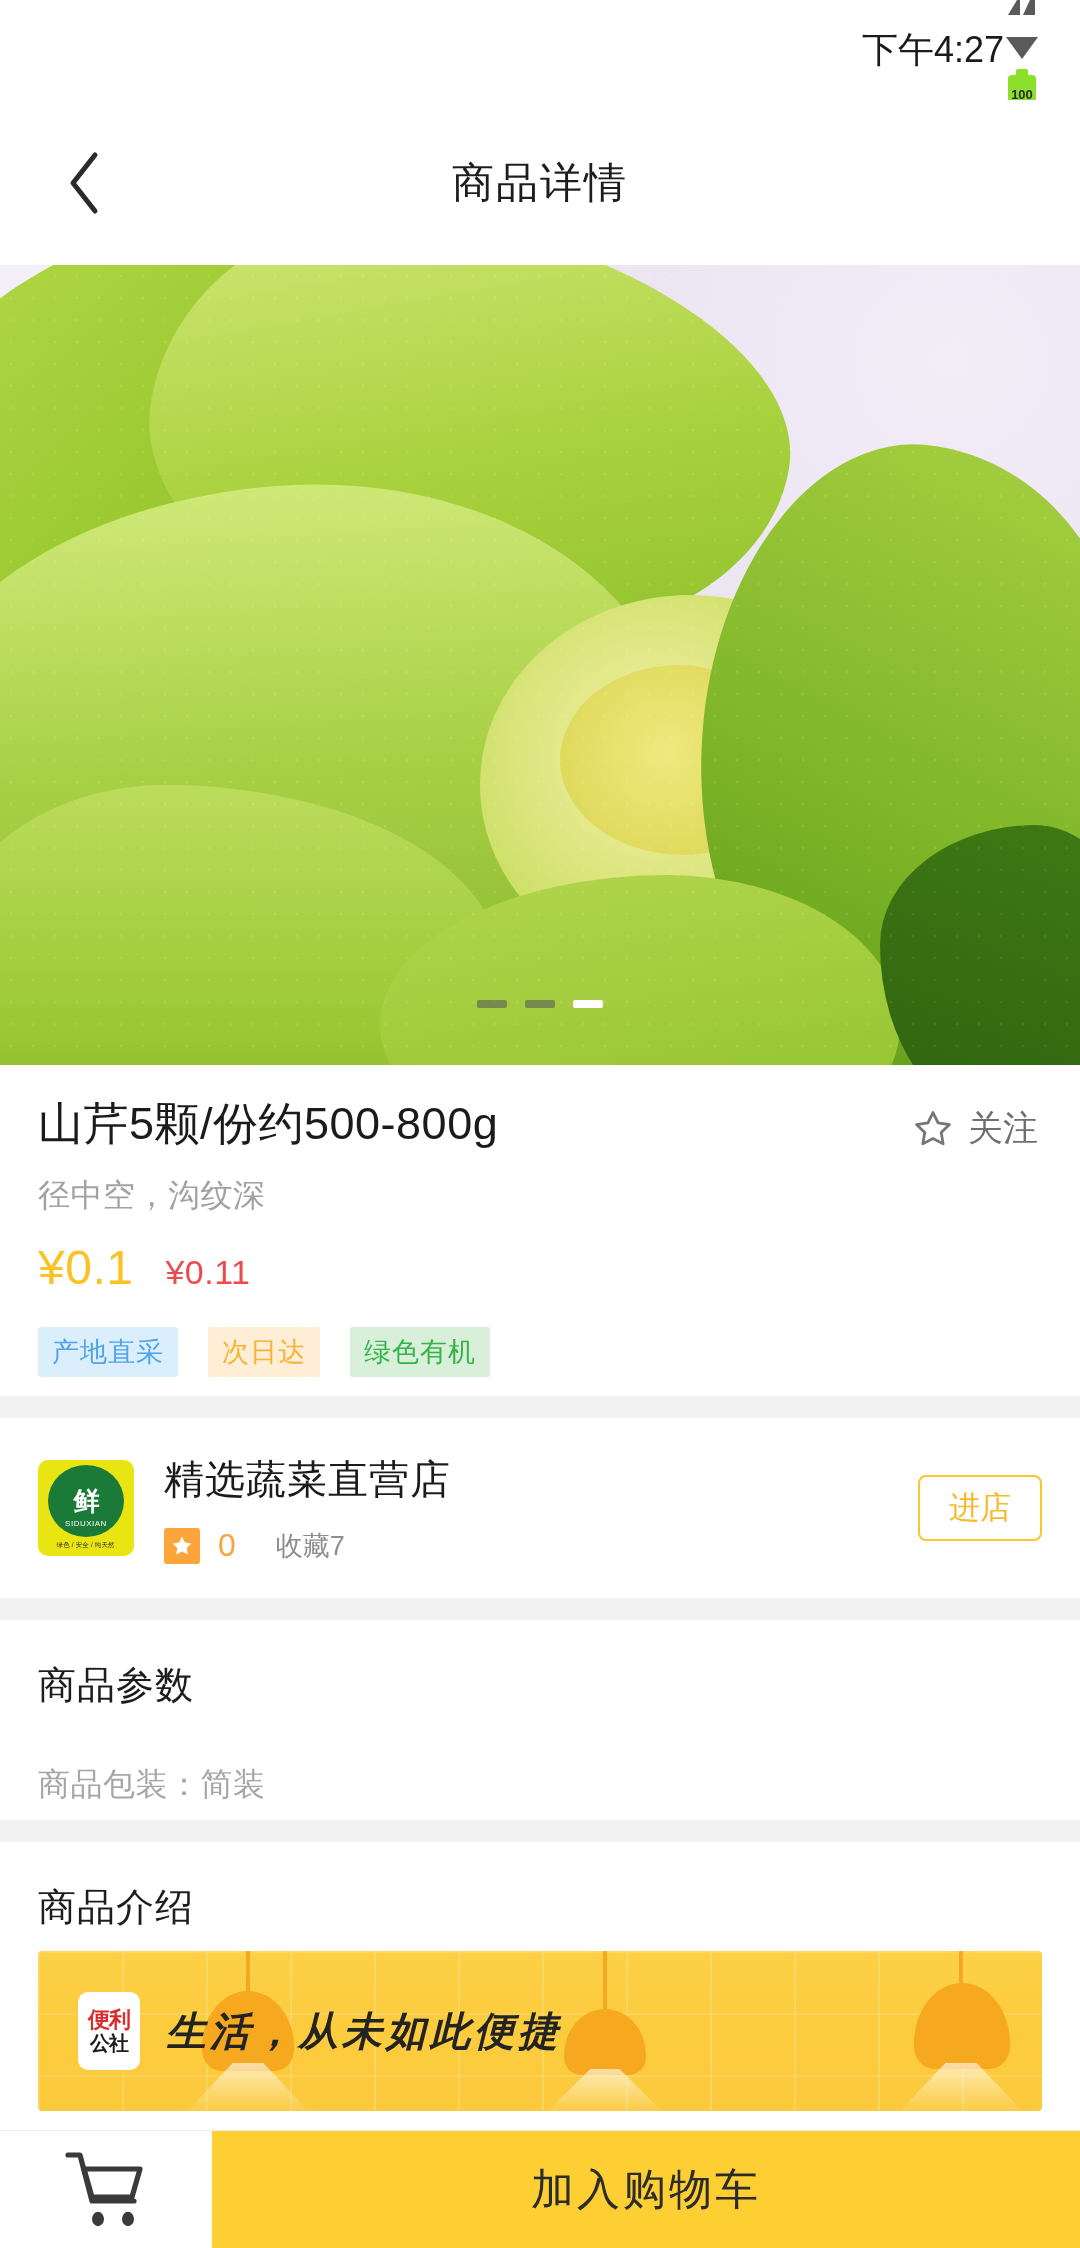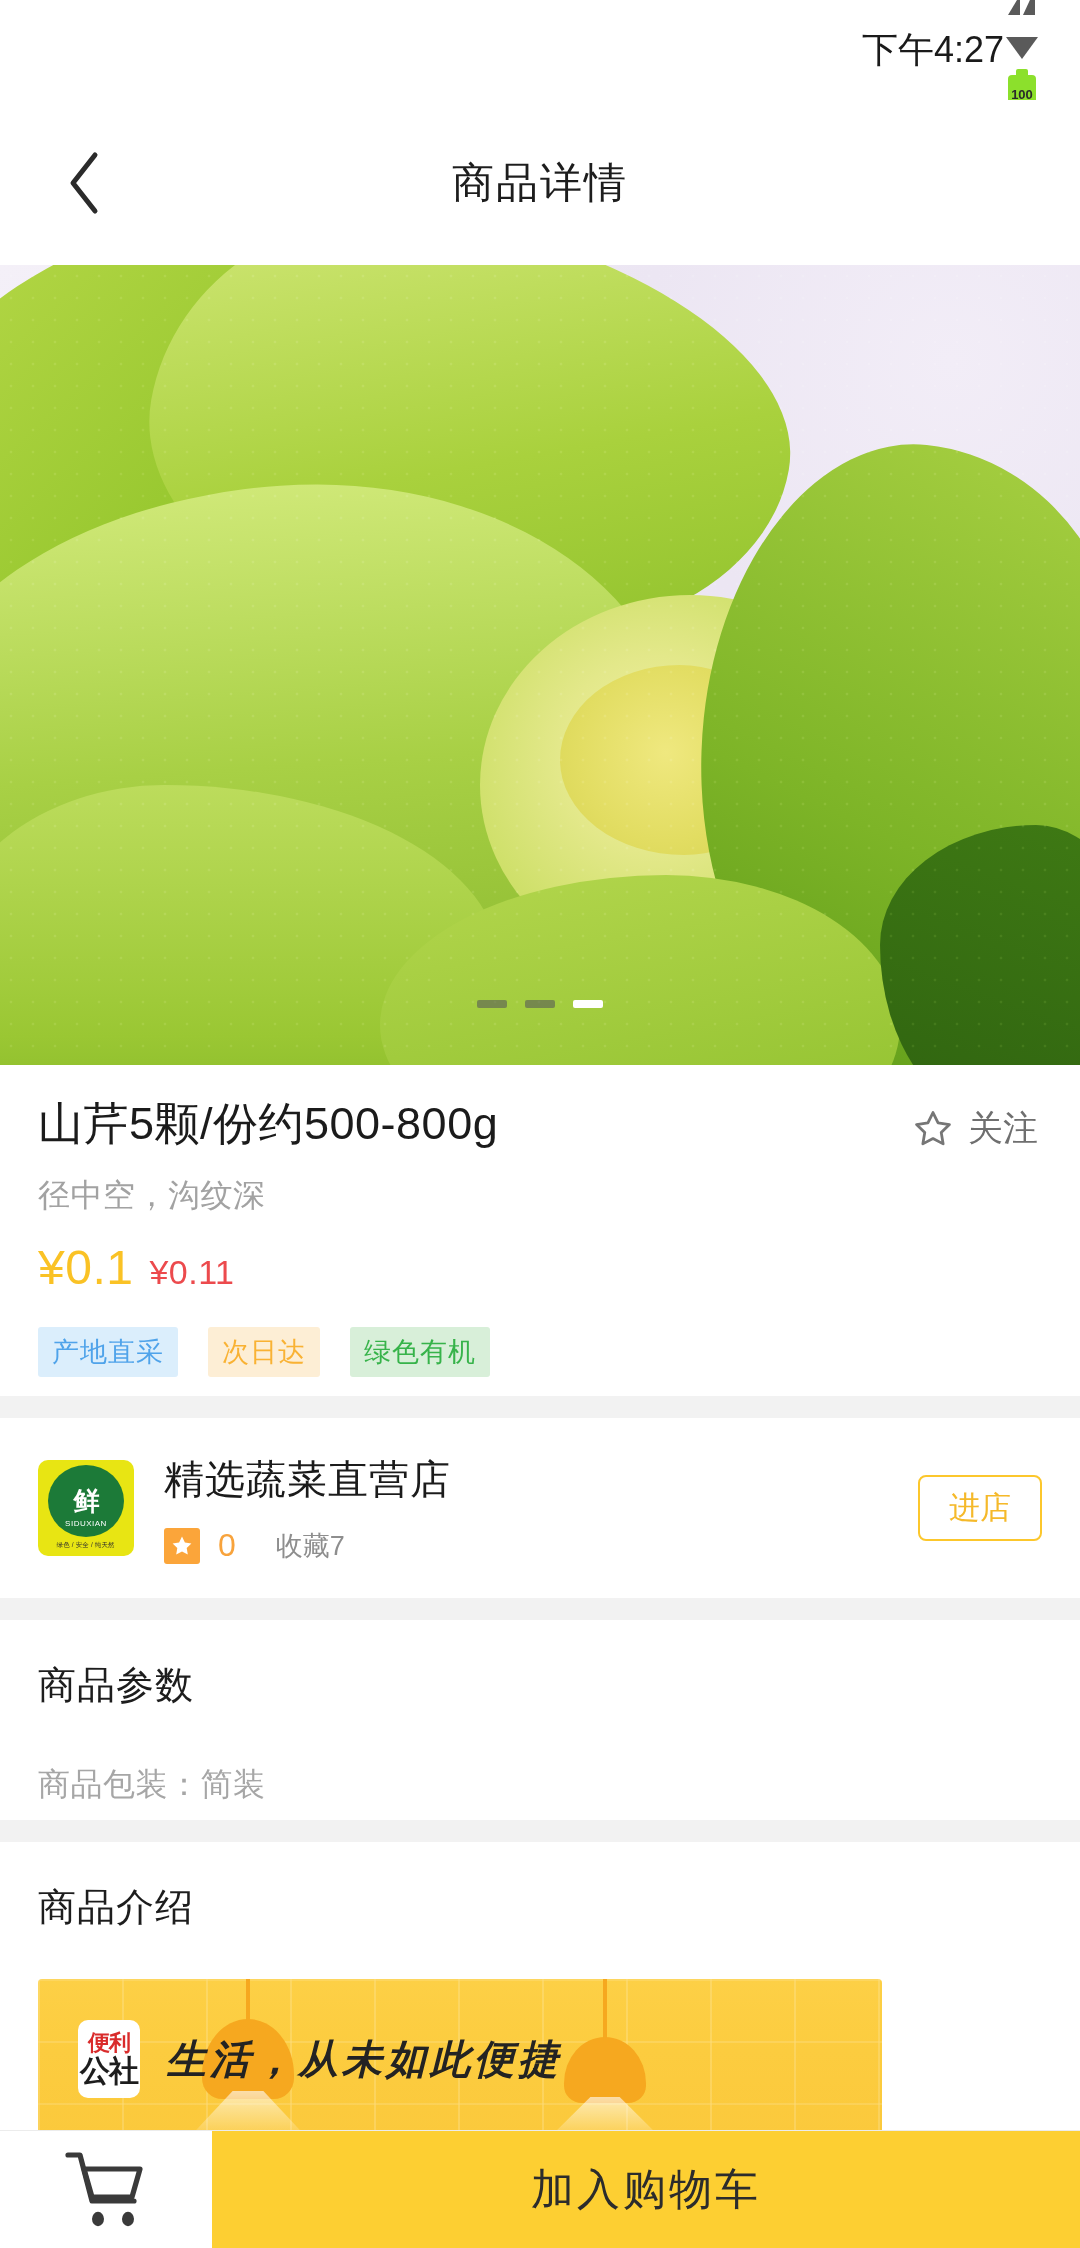--- a/index.html
+++ b/index.html
@@ -67,21 +67,21 @@
   .ind { width:30px; height:8px; border-radius:2px; background:rgba(80,80,90,.55); }
   .ind.active { background:#ffffff; }
 
   
   .info { position:absolute; left:0; top:1065px; width:1080px; background:#fff; padding:32px 38px 30px; }
   .info-row1 { display:flex; align-items:flex-start; justify-content:space-between; }
   .p-title { font-size:45px; color:#1b1b1b; line-height:1.18; letter-spacing:.5px; max-width:760px; }
   .follow { display:flex; align-items:center; gap:14px; padding-top:8px; padding-right:4px; }
   .follow-label { font-size:35px; color:#6f6f6f; }
   .p-sub { margin-top:22px; font-size:32px; color:#a2a2a2; letter-spacing:.5px; }
-  .p-price { margin-top:22px; display:flex; align-items:baseline; gap:16px; }
+  .p-price { margin-top:22px; display:flex; align-items:baseline; gap:32px; }
   .price-now { font-size:48px; color:#fac225; letter-spacing:.5px; }
   .price-old { font-size:34px; color:#ec4a4d; letter-spacing:.5px; }
   .tags { margin-top:32px; display:flex; gap:30px; }
   .tag { font-size:27px; padding:7px 14px; border-radius:3px; letter-spacing:1px; }
   .tag.blue  { color:#4fa3ea; background:#dbeefc; }
   .tag.orange{ color:#f9b234; background:#fdeed5; }
   .tag.green { color:#37b34a; background:#d8efd9; }
 
   
   .gap { position:absolute; left:0; width:1080px; height:22px; background:#f2f2f2; }
@@ -119,21 +119,21 @@
   }
 
   
   .params { position:absolute; left:0; top:1620px; width:1080px; height:200px; background:#fff; padding:40px 38px 0; }
   .sec-title { font-size:38px; color:#1d1d1d; letter-spacing:1px; }
   .param-line { margin-top:52px; font-size:32px; color:#a6a6a6; letter-spacing:.5px; }
 
   
   .intro { position:absolute; left:0; top:1842px; width:1080px; background:#fff; padding:40px 38px 0; }
   .banner {
-    margin-top:46px; width:844px; height:160px; border-radius:4px; overflow:hidden;
+    margin-top:18px; width:1004px; height:160px; border-radius:4px; overflow:hidden;
     position:relative;
     background:linear-gradient(180deg,#fdd046 0%,#fccc3f 45%,#fbc93c 100%);
   }
   .banner-grid {
     position:absolute; inset:0; opacity:.30;
     background-image:
       linear-gradient(90deg, rgba(255,255,255,.55) 2px, transparent 2px),
       linear-gradient(180deg, rgba(255,255,255,.45) 2px, transparent 2px);
     background-size:84px 100%, 100% 62px;
   }
@@ -146,21 +146,21 @@
   .lamp .glow {
     position:absolute; background:linear-gradient(180deg, rgba(255,255,255,.62), rgba(255,255,255,0));
     clip-path:polygon(38% 0%, 62% 0%, 100% 100%, 0% 100%);
   }
   .banner-logo {
     position:absolute; left:40px; top:50%; transform:translateY(-50%);
     width:62px; height:78px; background:#fff; border-radius:10px;
     display:flex; flex-direction:column; align-items:center; justify-content:center; gap:2px;
   }
   .bl-top { font-size:22px; color:#d92b2b; font-weight:bold; line-height:1; letter-spacing:-1px; }
-  .bl-bot { font-size:30px; color:#1d1d1d; font-weight:bold; line-height:1; letter-spacing:-1px; }
+  .bl-bot { font-size:20px; color:#1d1d1d; font-weight:bold; line-height:1; letter-spacing:-1px; }
   .banner-text {
     position:absolute; left:128px; top:50%; transform:translateY(-50%);
     font-size:40px; color:#232323; letter-spacing:4px;
     font-family:"Liberation Serif","DejaVu Serif",serif; font-style:italic; font-weight:bold;
   }
 
   
   .bottombar {
     position:absolute; left:0; bottom:0; width:1080px; height:118px;
     background:#fff; display:flex; align-items:center;

